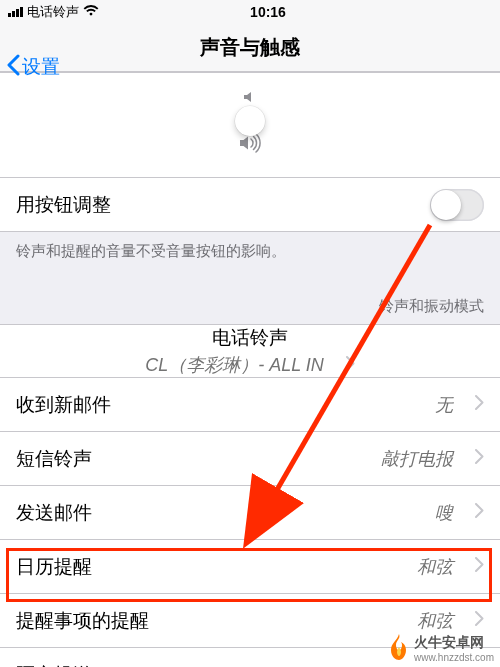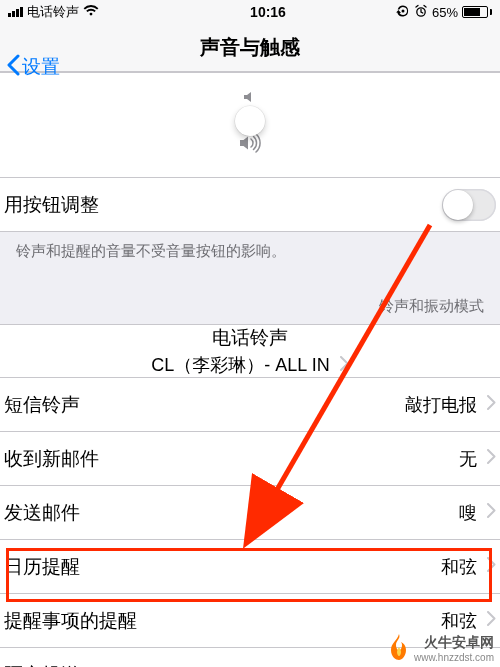--- a/index.html
+++ b/index.html
@@ -25,23 +25,23 @@
 
   .content { width: 100%; }
 
   .slider-row { background: #fff; padding: 16px 14px 20px; display: flex; align-items: center; gap: 12px; border-bottom: 1px solid #c8c7cc; }
   .vol-icon-sm, .vol-icon-lg { color: #8e8e93; }
   .slider { flex: 1; position: relative; height: 22px; }
   .track { position: absolute; top: 50%; left: 0; right: 0; height: 3px; background: #b7b7bc; border-radius: 2px; transform: translateY(-50%); }
   .track-fill { position: absolute; top: 50%; left: 0; height: 3px; background: #007aff; border-radius: 2px; transform: translateY(-50%); width: 68%; }
   .thumb { position: absolute; top: 50%; left: 68%; width: 30px; height: 30px; background: #fff; border-radius: 50%; box-shadow: 0 3px 6px rgba(0,0,0,0.2), 0 0 0 0.5px rgba(0,0,0,0.1); transform: translate(-50%, -50%); }
 
-  .cell { background: #fff; height: 54px; display: flex; align-items: center; justify-content: space-between; padding: 0 4px; border-bottom: 1px solid #c8c7cc; }
+  .cell { background: #fff; height: 54px; display: flex; align-items: center; justify-content: space-between; padding: 0 16px; border-bottom: 1px solid #c8c7cc; }
   .cell .label { font-size: 19px; color: #000; }
-  .cell .value { font-size: 18px; color: #000000; display: flex; align-items: center; gap: 10px; }
+  .cell .value { font-size: 18px; color: #737373; display: flex; align-items: center; gap: 22px; font-style: italic; }
   .cell .chev { color: #c7c7cc; }
 
   .switch { width: 54px; height: 32px; background: #e9e9ea; border-radius: 16px; position: relative; box-shadow: inset 0 0 0 1.5px #d9d9de; }
   .switch .knob { position: absolute; top: 1px; left: 1px; width: 30px; height: 30px; background: #fff; border-radius: 50%; box-shadow: 0 2px 4px rgba(0,0,0,0.25), 0 0 0 0.5px rgba(0,0,0,0.05); }
 
   .footer-note { font-size: 15px; color: #6d6d72; padding: 10px 16px 18px; }
   .section-header { font-size: 15px; color: #6d6d72; padding: 18px 16px 8px; text-align: right; }
 
   .group-top { border-top: 1px solid #c8c7cc; flex-direction: column; }
 
@@ -64,41 +64,20 @@
         <span></span>
       </div>
     <span>电话铃声</span>
     <span class="wifi">
       <svg width="16" height="12" viewBox="0 0 16 12">
           <path d="M8 10.5a1.4 1.4 0 100-2.8 1.4 1.4 0 000 2.8zM3.2 5.8a6.8 6.8 0 019.6 0l-1.3 1.3a5 5 0 00-7 0L3.2 5.8zM.6 3.2a10.4 10.4 0 0114.8 0l-1.3 1.3a8.6 8.6 0 00-12.2 0L.6 3.2z" fill="#000"></path>
         </svg>
     </span>
   </div>
   <div class="sb-center">10:16</div>
-  <div class="sb-right">
-    <span>
-      <svg width="14" height="14" viewBox="0 0 14 14">
-          <path d="M7 1.5a5.5 5.5 0 00-5.3 4h1.6A4 4 0 117 11a4 4 0 01-3.5-2l1.5.1L2.5 6 .1 8.5l1.2-.1A5.5 5.5 0 107 1.5z" fill="#000"></path>
-          <circle cx="7" cy="7" r="1.5" fill="#000"></circle>
-        </svg>
-    </span>
-    <span>
-      <svg width="14" height="14" viewBox="0 0 14 14">
-          <circle cx="7" cy="8" r="4.2" fill="none" stroke="#000" stroke-width="1.3"></circle>
-          <path d="M7 5.5V8l1.8 1M2 3l2-1.5M12 3l-2-1.5" stroke="#000" stroke-width="1.3" fill="none" stroke-linecap="round"></path>
-        </svg>
-    </span>
-    <span>65%</span>
-    <div class="battery">
-      <div class="batt-body">
-          <div class="batt-fill"></div>
-        </div>
-      <div class="batt-cap"></div>
-    </div>
-  </div>
 </div>
 
 <div class="navbar">
   <div class="nav-back">
     <span>
       <svg width="14" height="22" viewBox="0 0 14 22">
           <path d="M12 2L3 11l9 9" stroke="#007aff" stroke-width="3" fill="none" stroke-linecap="round" stroke-linejoin="round"></path>
         </svg>
     </span>
     <span>设置</span>
@@ -142,33 +121,33 @@
     <span class="label">电话铃声</span>
     <span class="value">
       <span>CL（李彩琳）- ALL IN</span>
       <span class="chev"><svg width="9" height="15" viewBox="0 0 9 15">
             <path d="M1 1l6.5 6.5L1 14" stroke="#c7c7cc" stroke-width="2" fill="none" stroke-linecap="round" stroke-linejoin="round"></path>
           </svg></span>
     </span>
   </div>
 
   <div class="cell">
+    <span class="label">收到新邮件</span>
+    <span class="value">
+      <span>无</span>
+      <span class="chev"><svg width="9" height="15" viewBox="0 0 9 15">
+            <path d="M1 1l6.5 6.5L1 14" stroke="#c7c7cc" stroke-width="2" fill="none" stroke-linecap="round" stroke-linejoin="round"></path>
+          </svg></span>
+    </span>
+  </div>
+
+  <div class="cell">
     <span class="label">短信铃声</span>
     <span class="value">
       <span>敲打电报</span>
-      <span class="chev"><svg width="9" height="15" viewBox="0 0 9 15">
-            <path d="M1 1l6.5 6.5L1 14" stroke="#c7c7cc" stroke-width="2" fill="none" stroke-linecap="round" stroke-linejoin="round"></path>
-          </svg></span>
-    </span>
-  </div>
-
-  <div class="cell">
-    <span class="label">收到新邮件</span>
-    <span class="value">
-      <span>无</span>
       <span class="chev"><svg width="9" height="15" viewBox="0 0 9 15">
             <path d="M1 1l6.5 6.5L1 14" stroke="#c7c7cc" stroke-width="2" fill="none" stroke-linecap="round" stroke-linejoin="round"></path>
           </svg></span>
     </span>
   </div>
 
   <div class="cell">
     <span class="label">发送邮件</span>
     <span class="value">
       <span>嗖</span>
@@ -218,16 +197,16 @@
 </svg>
 
 <div class="watermark">
   <span class="flame">
     <svg width="22" height="26" viewBox="0 0 22 26">
         <path d="M11 0c2 5-3 6-3 11 0 4 3 6 3 6s3-2 3-6c0-2-1-3-1-3s5 2 5 8-4 10-7 10-8-3-8-10 6-9 8-16z" fill="#ff7a00"></path>
         <path d="M11 13c-1 2-2 3-2 5s1 4 2 4 2-2 2-4-1-3-2-5z" fill="#ffd54a"></path>
       </svg>
   </span>
   <div>
-    <div style="font-weight:600;text-align:right;">火牛安卓网</div>
+    <div style="font-weight:600;">火牛安卓网</div>
     <span class="sub">www.hnzzdst.com</span>
   </div>
 </div>
 
 </body></html>

